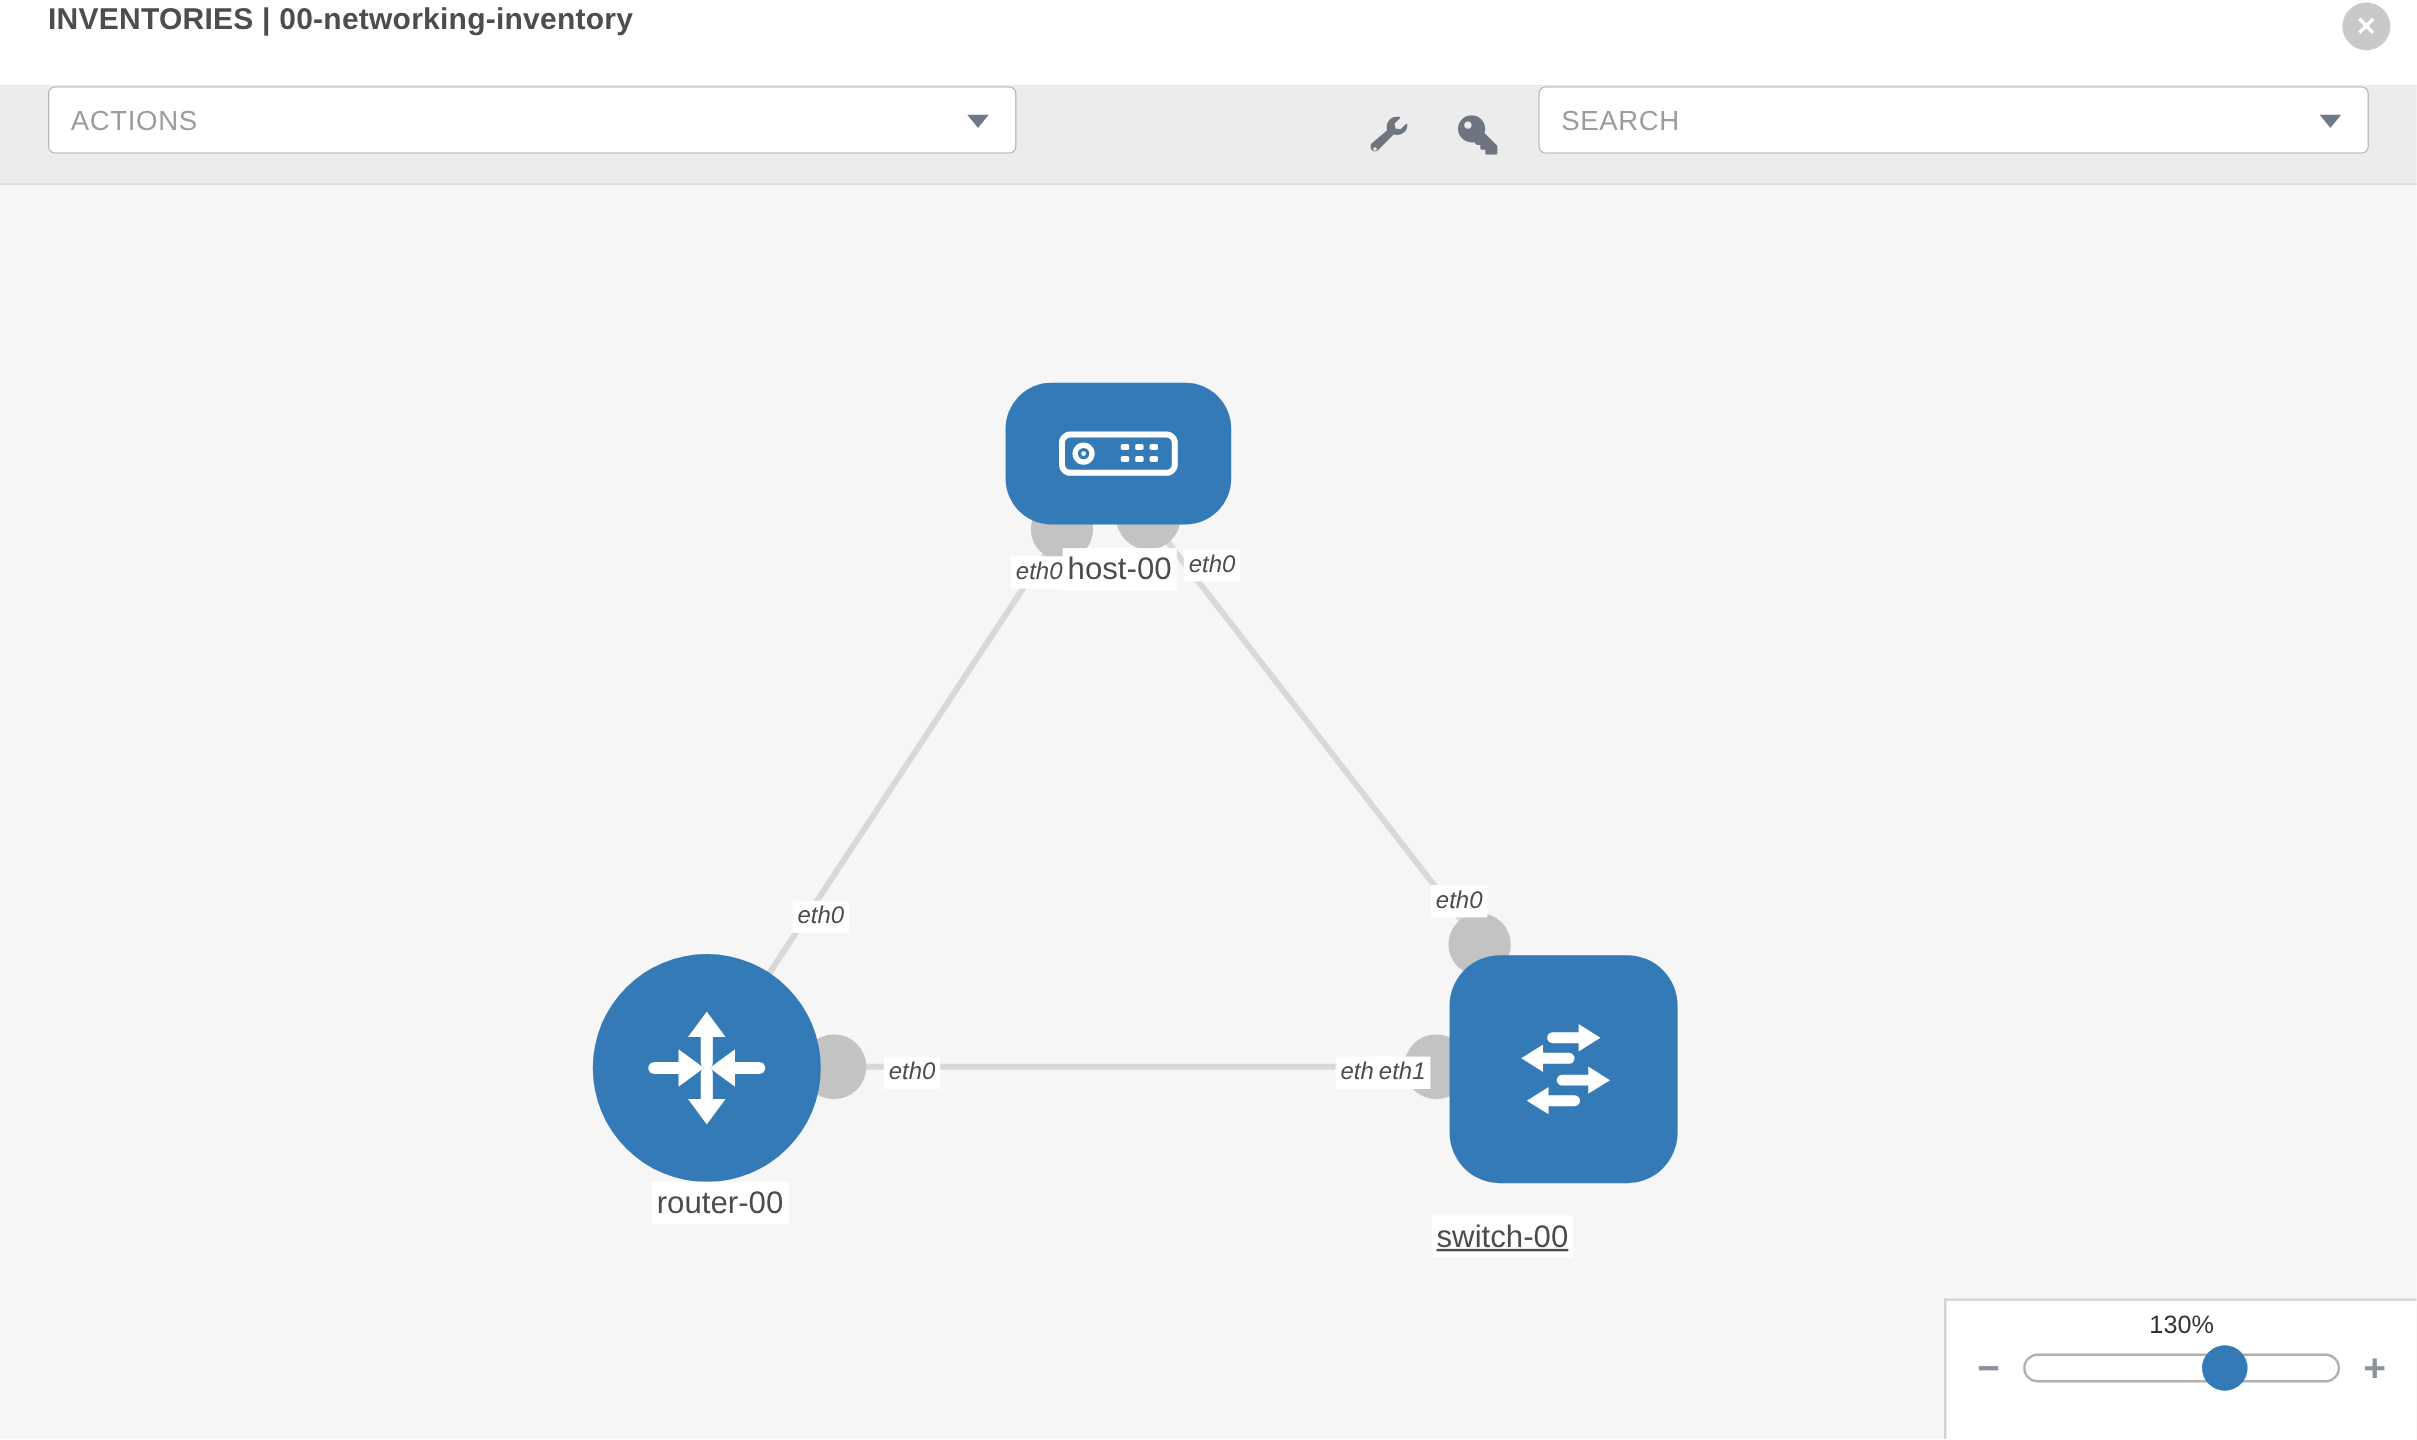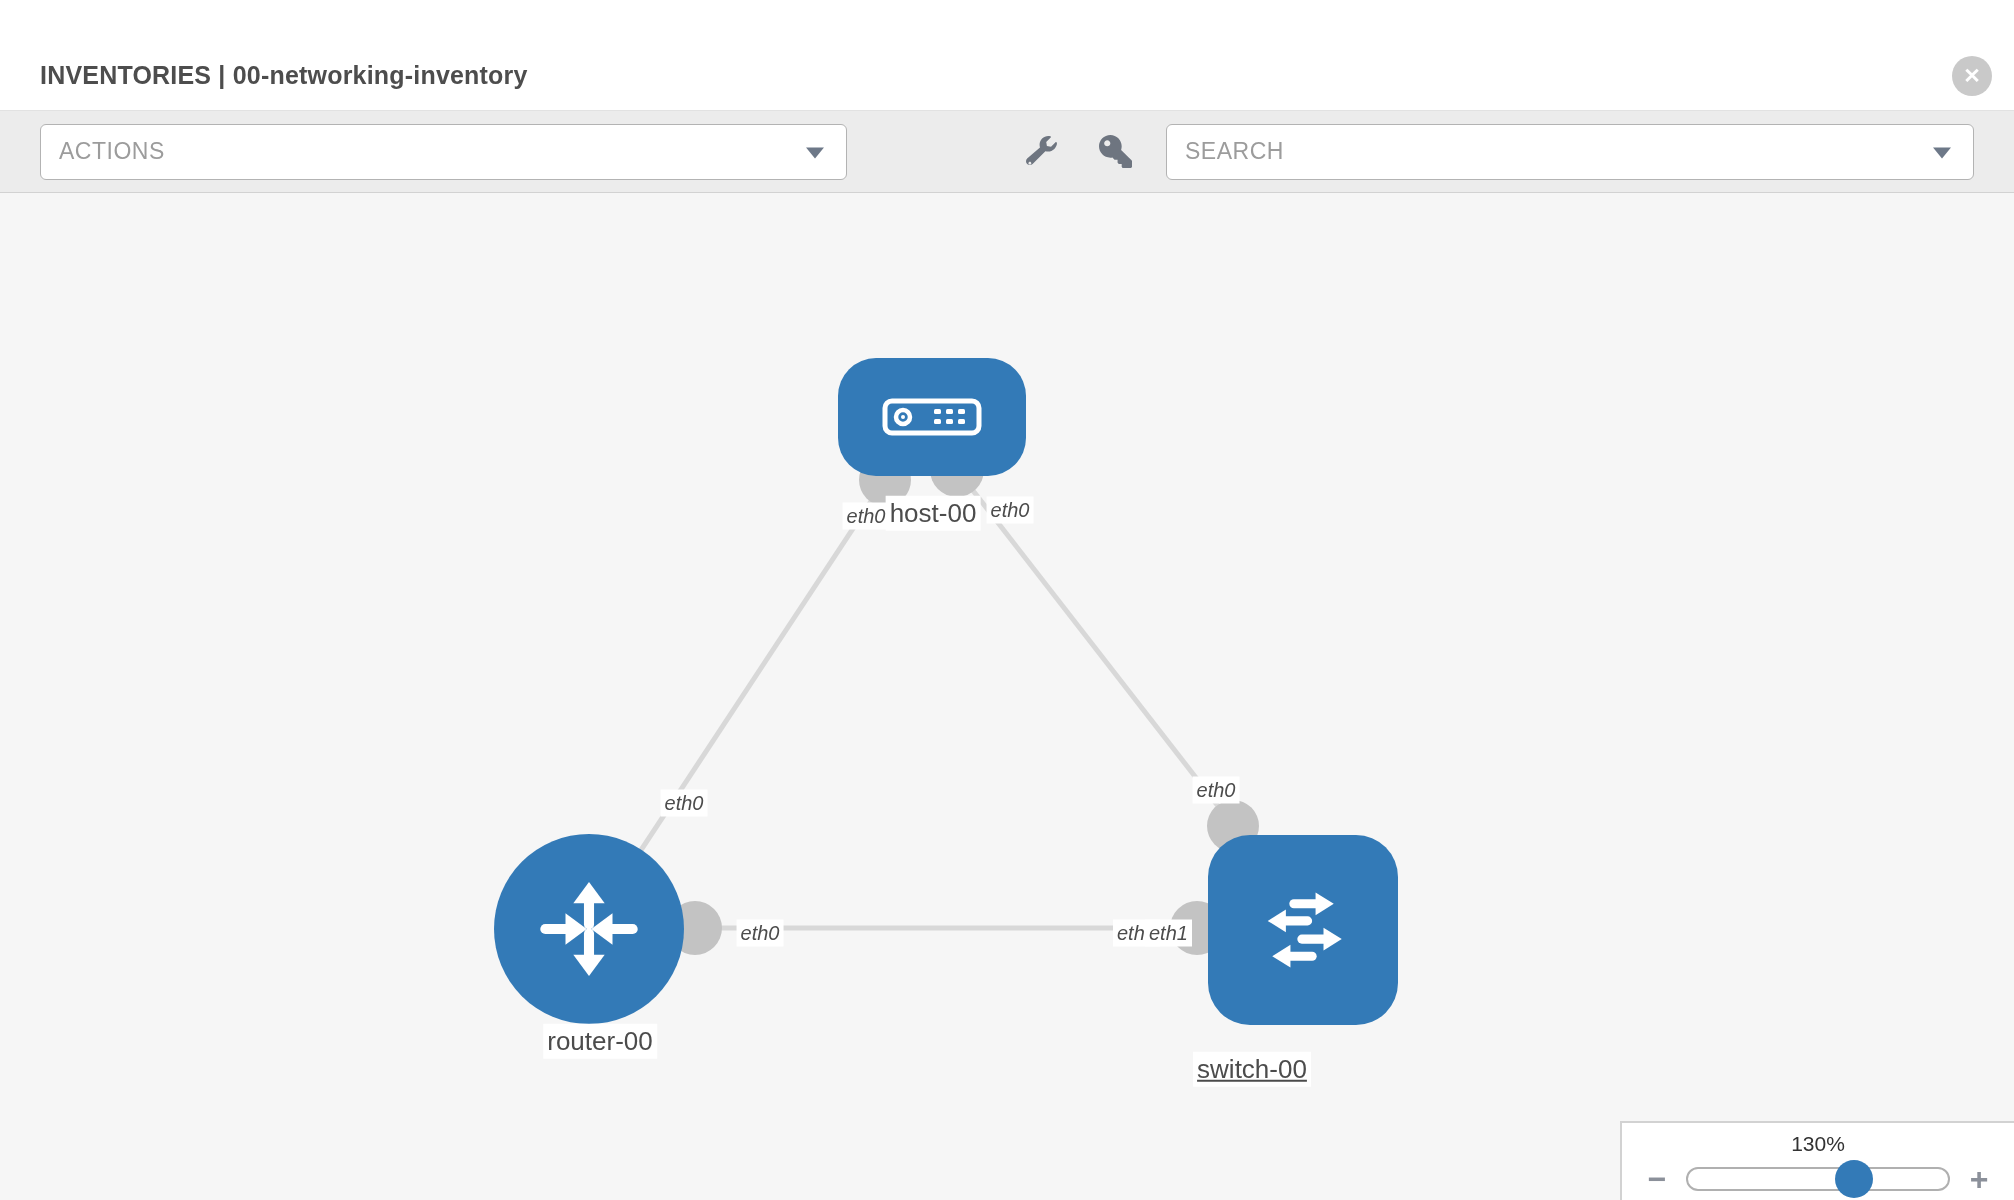--- a/index.html
+++ b/index.html
@@ -2,50 +2,50 @@
 <html><head>
 <meta charset="utf-8">
 <style>
   * { box-sizing: border-box; margin: 0; padding: 0; }
   html, body { width: 2014px; height: 1200px; overflow: hidden; }
   body { font-family: "Liberation Sans", sans-serif; background: #ffffff; position: relative; }
 
   
   .header {
     height: 72px; background: #fff; border-bottom: 1px solid #e2e2e2;
-    display: flex; align-items: center; padding: 2px 22px 0 40px; position: relative; margin-top: 39px;
+    display: flex; align-items: flex-start; padding: 2px 22px 0 40px; position: relative;
   }
   .page-title { font-size: 25px; font-weight: bold; color: #4d4d4d; letter-spacing: 0.2px; }
   .close-btn {
     margin-left: auto; width: 40px; height: 40px; border-radius: 50%;
     background: #c9c9c9; border: none; cursor: pointer;
     display: flex; align-items: center; justify-content: center;
   }
   .close-btn span { color: #fff; font-size: 21px; font-weight: bold; line-height: 1; }
 
   
   .toolbar {
     height: 82px; background: #ececec; border-bottom: 1px solid #d2d2d2;
-    display: flex; align-items: center; padding: 0 40px;
+    display: flex; padding: 0 40px;
   }
   .select-box {
     height: 56px; background: #fff; border: 1px solid #b3b3b3; border-radius: 6px;
     position: relative; display: flex; align-items: center; cursor: pointer;
   }
   .select-box .select-text {
     padding-left: 18px; font-size: 23px; color: #9c9c9c; letter-spacing: 0.5px;
   }
   .caret {
     position: absolute; right: 22px; top: 50%; transform: translateY(-40%);
     width: 0; height: 0;
     border-left: 9px solid transparent; border-right: 9px solid transparent;
     border-top: 11px solid #6d7888;
   }
   .actions-box { width: 807px; }
-  .search-box  { width: 808px; }
+  .search-box  { width: 692px; }
   .tool-icons { margin-left: auto; margin-right: 34px; display: flex; align-items: center; gap: 42px; }
   .icon-btn { background: none; border: none; cursor: pointer; display: flex; align-items: center; }
   .icon-btn svg { fill: #6e7580; }
 
   
   .canvas {
     position: relative; width: 2014px; height: 1045px; background: #f6f6f6; overflow: hidden;
   }
   .links-layer { position: absolute; left: 0; top: 0; z-index: 1; }
   .links-layer line { stroke: #d8d8d8; stroke-width: 5; }

